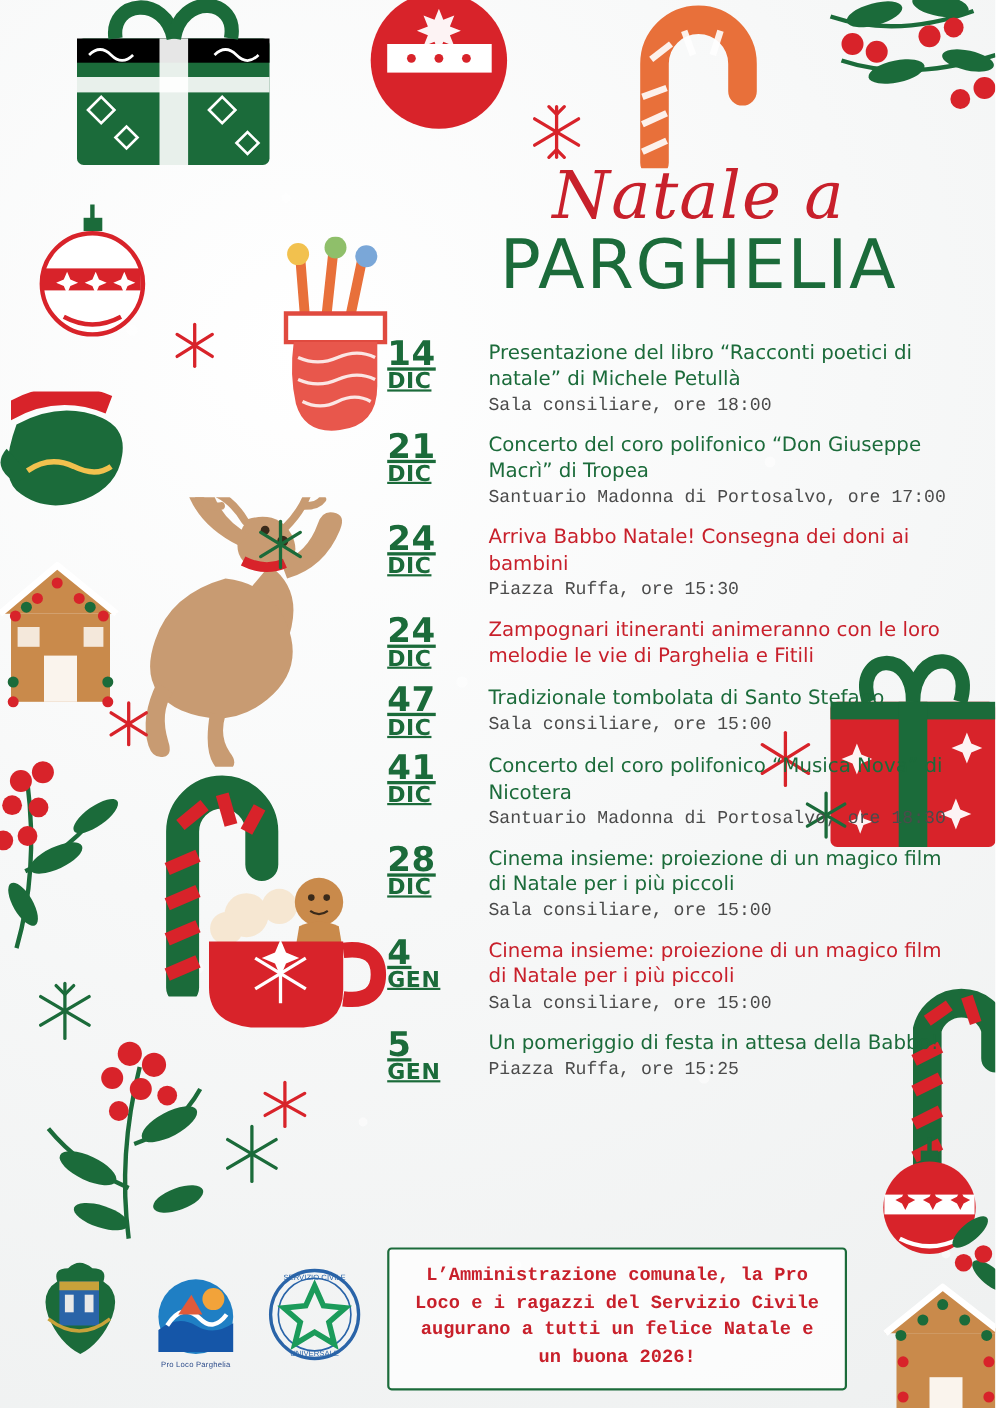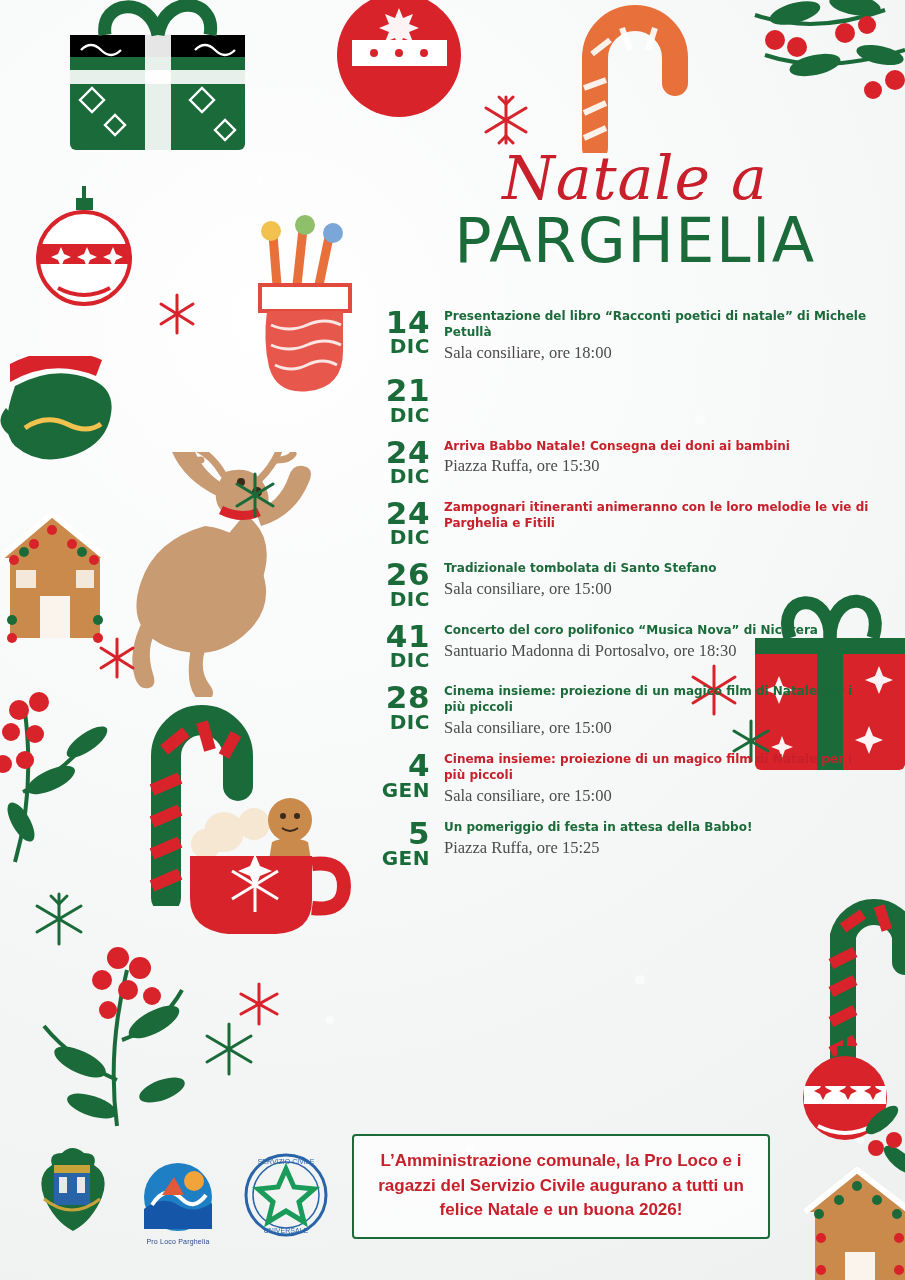--- a/index.html
+++ b/index.html
@@ -73,74 +73,75 @@
     width: 520px;
   }
   .event {
     display: flex;
     align-items: flex-start;
     margin-bottom: 11px;
   }
   .ev-date {
     width: 78px;
     flex: 0 0 78px;
-    text-align: right;
+    text-align: left;
     font-family: "DejaVu Sans", sans-serif;
     font-weight: bold;
     color: #1b6b3a;
     line-height: 0.95;
     padding-top: 2px;
+    text-decoration: underline;
   }
   .ev-date .d-num {
     display: block;
     font-size: 31px;
     letter-spacing: 0.5px;
   }
   .ev-date .d-mon {
     display: block;
     font-size: 20px;
     letter-spacing: 0.5px;
   }
   .ev-body {
     flex: 1;
     padding-left: 14px;
     padding-top: 3px;
   }
   .ev-title {
     font-family: "DejaVu Sans", sans-serif;
-    font-weight: bold;
-    font-size: 12px;
+    font-weight: normal;
+    font-size: 18px;
     line-height: 1.32;
     margin: 0;
   }
   .ev-title.green { color: #1b6b3a; }
   .ev-title.red   { color: #c8202b; }
   .ev-venue {
-    font-family: Liberation Serif, serif;
+    font-family: Liberation Mono, monospace;
     font-size: 16.5px;
     color: #4b4b4b;
     margin: 1px 0 0 0;
     line-height: 1.3;
   }
 
   
   .footer-note {
     position: absolute;
     left: 352px;
     top: 1134px;
     width: 418px;
     border: 2px solid #1b6b3a;
     border-radius: 4px;
     padding: 13px 16px 14px 16px;
     box-sizing: border-box;
     background: rgba(255,255,255,0.72);
   }
   .footer-note p {
     margin: 0;
-    font-family: Liberation Sans, sans-serif;
+    font-family: Liberation Mono, monospace;
     font-weight: bold;
     font-size: 17px;
     line-height: 1.45;
     color: #c8202b;
     text-align: center;
   }
 
   
   .logos {
     position: absolute;
@@ -574,20 +575,24 @@
         <p class="ev-title green">Presentazione del libro “Racconti poetici di natale” di Michele Petullà</p>
         <p class="ev-venue">Sala consiliare, ore 18:00</p>
       </div>
     </div>
 
     <div class="event">
       <div class="ev-date">
         <span class="d-num">21</span>
         <span class="d-mon">DIC</span>
       </div>
+      <div class="ev-body">
+        <p class="ev-title green">Concerto del coro polifonico “Don Giuseppe Macrì” di Tropea</p>
+        <p class="ev-venue">Santuario Madonna di Portosalvo, ore 17:00</p>
+      </div>
     </div>
 
     <div class="event">
       <div class="ev-date">
         <span class="d-num">24</span>
         <span class="d-mon">DIC</span>
       </div>
       <div class="ev-body">
         <p class="ev-title red">Arriva Babbo Natale! Consegna dei doni ai bambini</p>
         <p class="ev-venue">Piazza Ruffa, ore 15:30</p>
@@ -600,21 +605,21 @@
         <span class="d-mon">DIC</span>
       </div>
       <div class="ev-body">
         <p class="ev-title red">Zampognari itineranti animeranno con le loro melodie le vie di Parghelia e Fitili</p>
         <p class="ev-venue"></p>
       </div>
     </div>
 
     <div class="event">
       <div class="ev-date">
-        <span class="d-num">26</span>
+        <span class="d-num">47</span>
         <span class="d-mon">DIC</span>
       </div>
       <div class="ev-body">
         <p class="ev-title green">Tradizionale tombolata di Santo Stefano</p>
         <p class="ev-venue">Sala consiliare, ore 15:00</p>
       </div>
     </div>
 
     <div class="event">
       <div class="ev-date">

